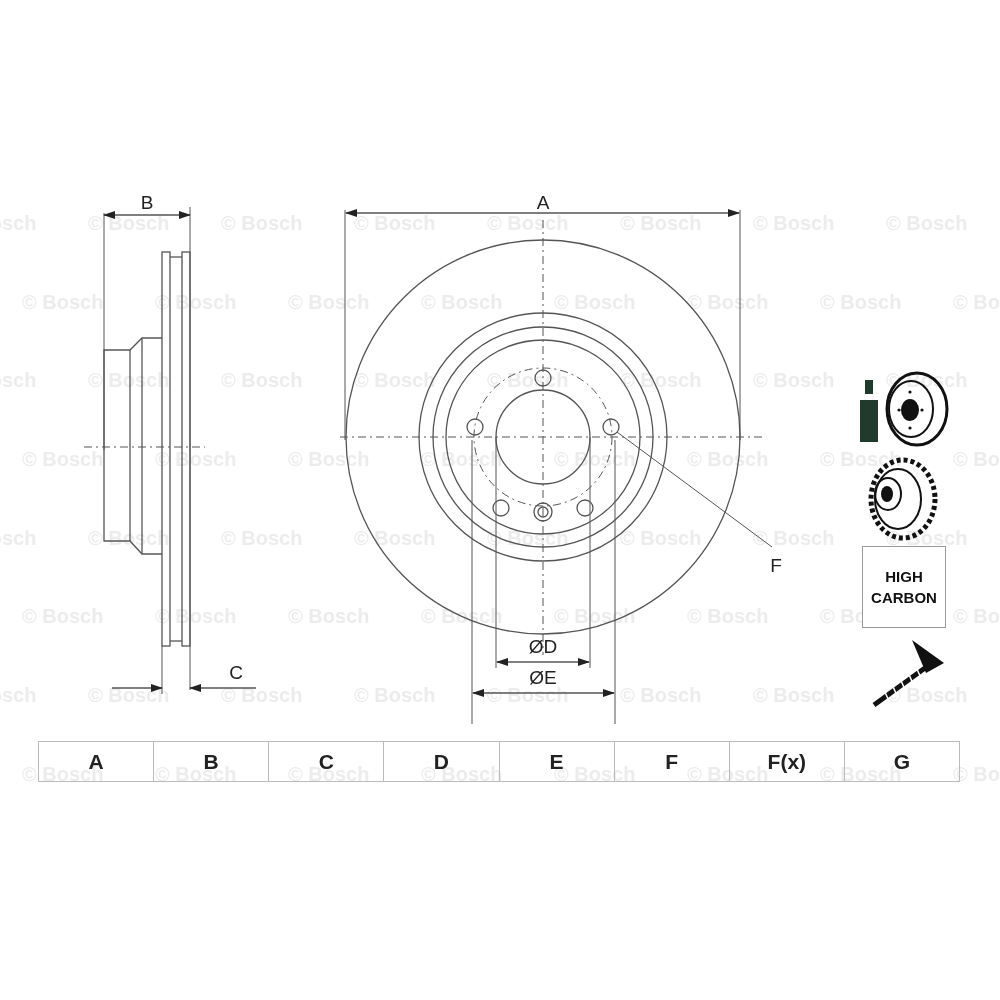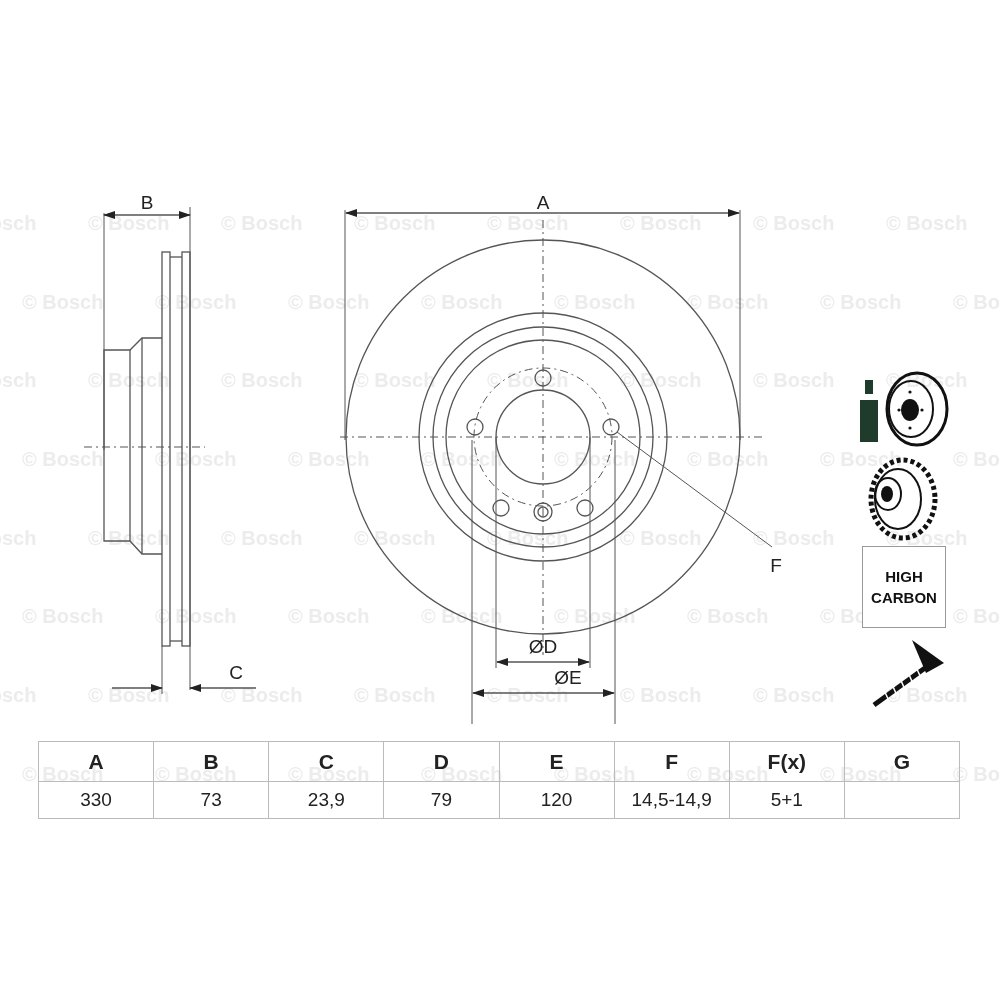--- a/index.html
+++ b/index.html
@@ -178,44 +178,34 @@
       <line x1="891" y1="682" x2="898" y2="698"></line>
       <line x1="883" y1="688" x2="890" y2="703"></line>
     </g>
   </g>
 </svg>
 
 <div class="lbl" style="left:147px;top:203px;">B</div>
 <div class="lbl" style="left:236px;top:673px;">C</div>
 <div class="lbl" style="left:543px;top:203px;">A</div>
 <div class="lbl" style="left:543px;top:647px;text-align:center;">ØD</div>
-<div class="lbl" style="left:568px;top:678px;">ØE</div>
+<div class="lbl" style="left:543px;top:678px;">ØE</div>
 <div class="lbl" style="left:776px;top:566px;">F</div>
 
 <div class="hc">
   <span>HIGH</span>
   <span>CARBON</span>
 </div>
 
 <table class="spec">
   <tbody>
       <tr class="h">
     <td>A</td>
     <td>B</td>
     <td>C</td>
     <td>D</td>
     <td>E</td>
     <td>F</td>
     <td>F(x)</td>
     <td>G</td>
   </tr>
-  <tr class="v">
-    <td>330</td>
-    <td>73</td>
-    <td>23,9</td>
-    <td>79</td>
-    <td>120</td>
-    <td>14,5-14,9</td>
-    <td>5+1</td>
-    <td></td>
-  </tr>
 </tbody>
   </table>
 
 </body></html>

